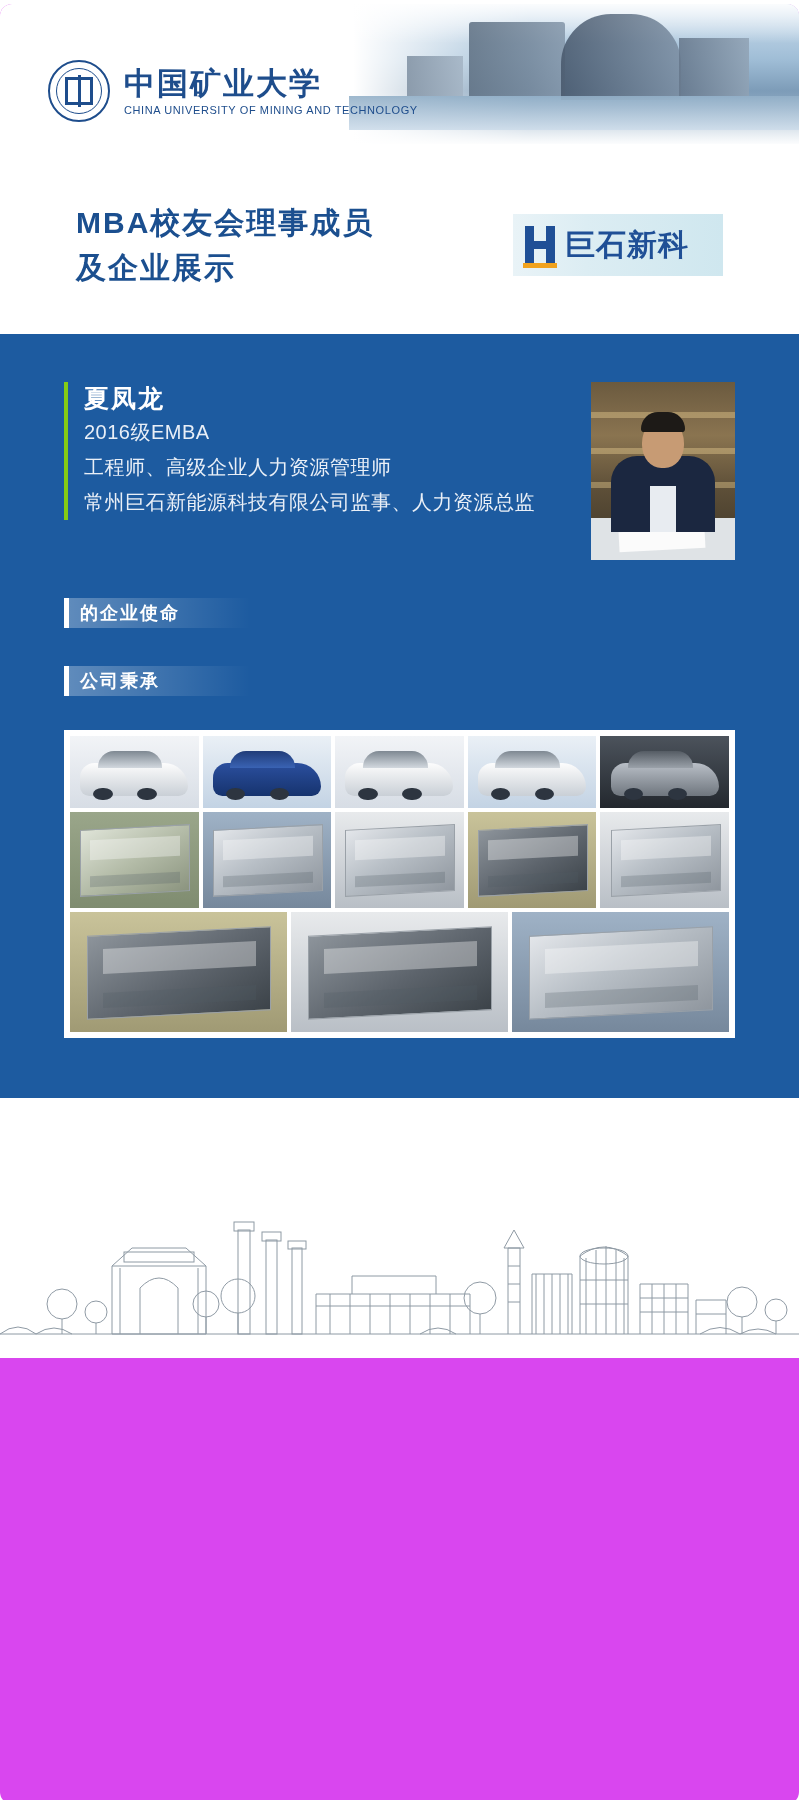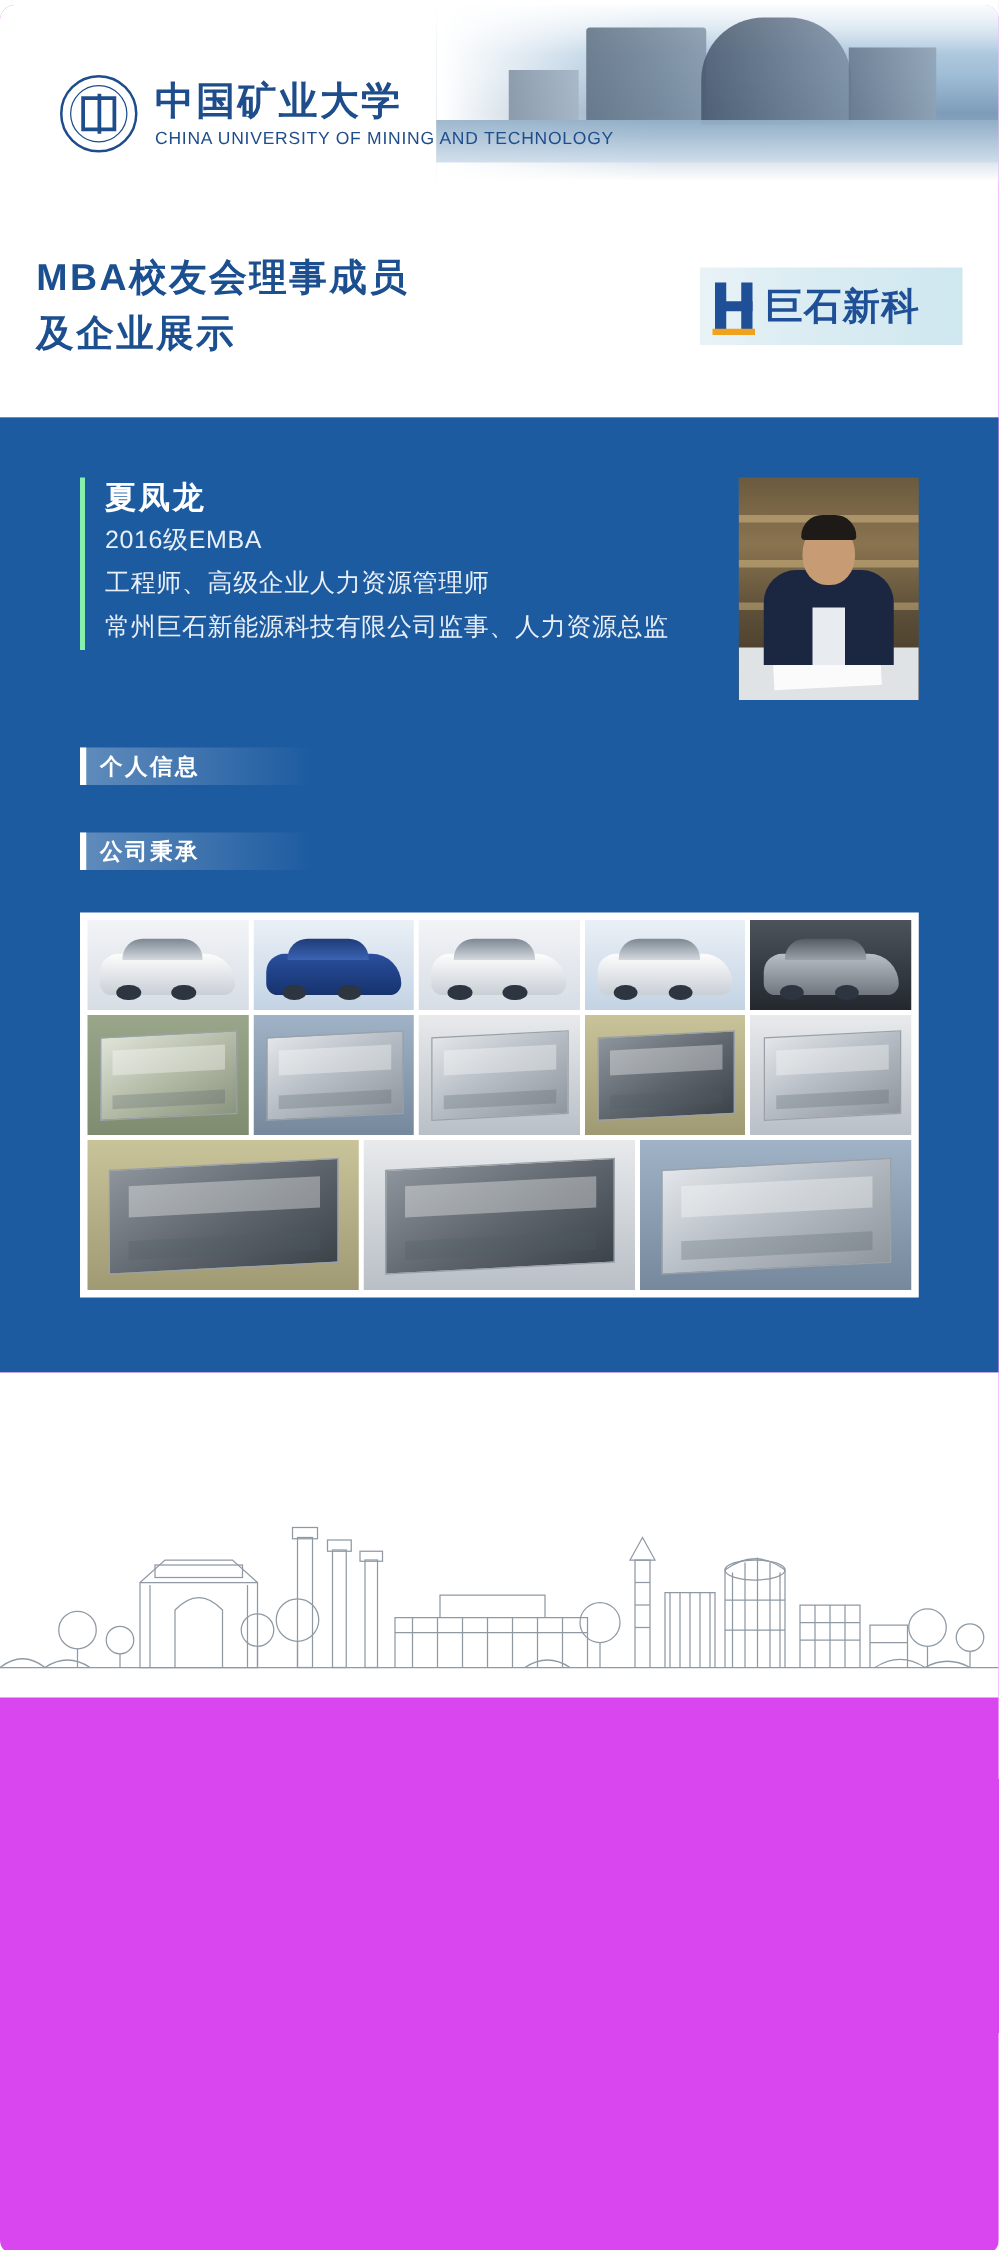--- a/index.html
+++ b/index.html
@@ -98,33 +98,33 @@
   .logo-text .cn {
     font-family: "DejaVu Serif", "Liberation Serif", serif;
     font-size: 31px;
     font-weight: 700;
     color: #1e4d8c;
     letter-spacing: 2px;
     line-height: 1.1;
     white-space: nowrap;
   }
   .logo-text .en {
-    font-size: 14px;
+    font-size: 11px;
     color: #1e4d8c;
     letter-spacing: .6px;
     margin-top: 4px;
     white-space: nowrap;
   }
 
   
   .title-band {
     position: relative;
     height: 178px;
     background: #ffffff;
-    padding: 0 29px;
+    padding: 0 76px;
     box-sizing: border-box;
     display: flex;
     align-items: center;
     justify-content: space-between;
   }
   .main-title {
     font-size: 30px;
     font-weight: 700;
     color: #1b4f8f;
     line-height: 1.5;
@@ -189,21 +189,21 @@
 
   .profile {
     display: flex;
     padding: 0 64px 0 64px;
     box-sizing: border-box;
     align-items: flex-start;
     gap: 20px;
   }
   .profile-left {
     flex: 1 1 auto;
-    border-left: 4px solid #86efac;
+    border-left: 4px solid #84cc16;
     padding-left: 16px;
     min-width: 0;
   }
   .p-name {
     font-size: 25px;
     font-weight: 700;
     color: #ffffff;
     letter-spacing: 2px;
     line-height: 1.3;
   }
@@ -470,21 +470,21 @@
         <div class="desk"></div>
         <div class="paper"></div>
         <div class="body"></div>
         <div class="shirt"></div>
         <div class="head"></div>
         <div class="hair"></div>
       </div>
     </div>
 
     <div class="section-head">
-      <span class="s-text">个人信息</span>
+      <span class="s-text">的企业使命</span>
     </div>
 
     <div class="section-head">
       <span class="s-text">公司秉承</span>
     </div>
 
     <div class="gallery">
       <div class="grid-row">
         <div class="cell bg-white">
             <div class="car white"></div>

